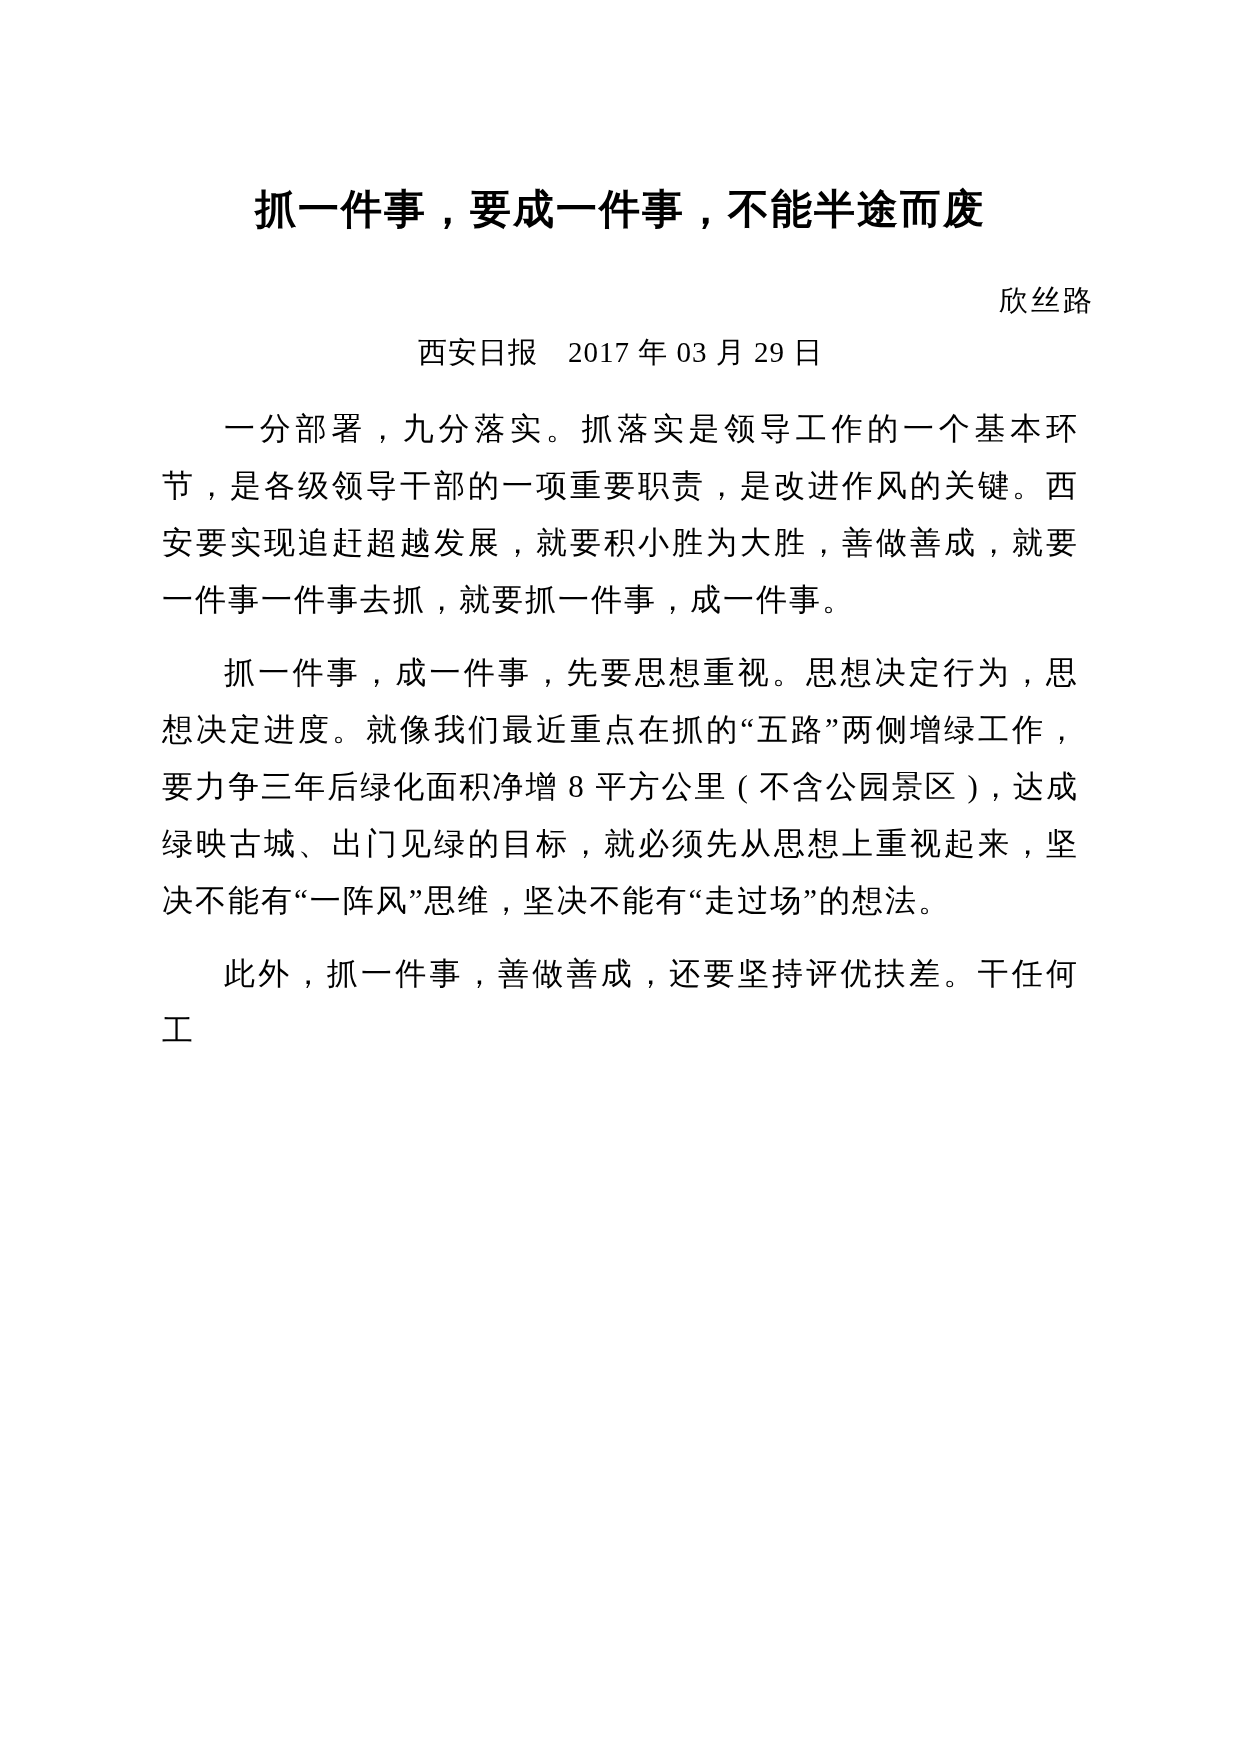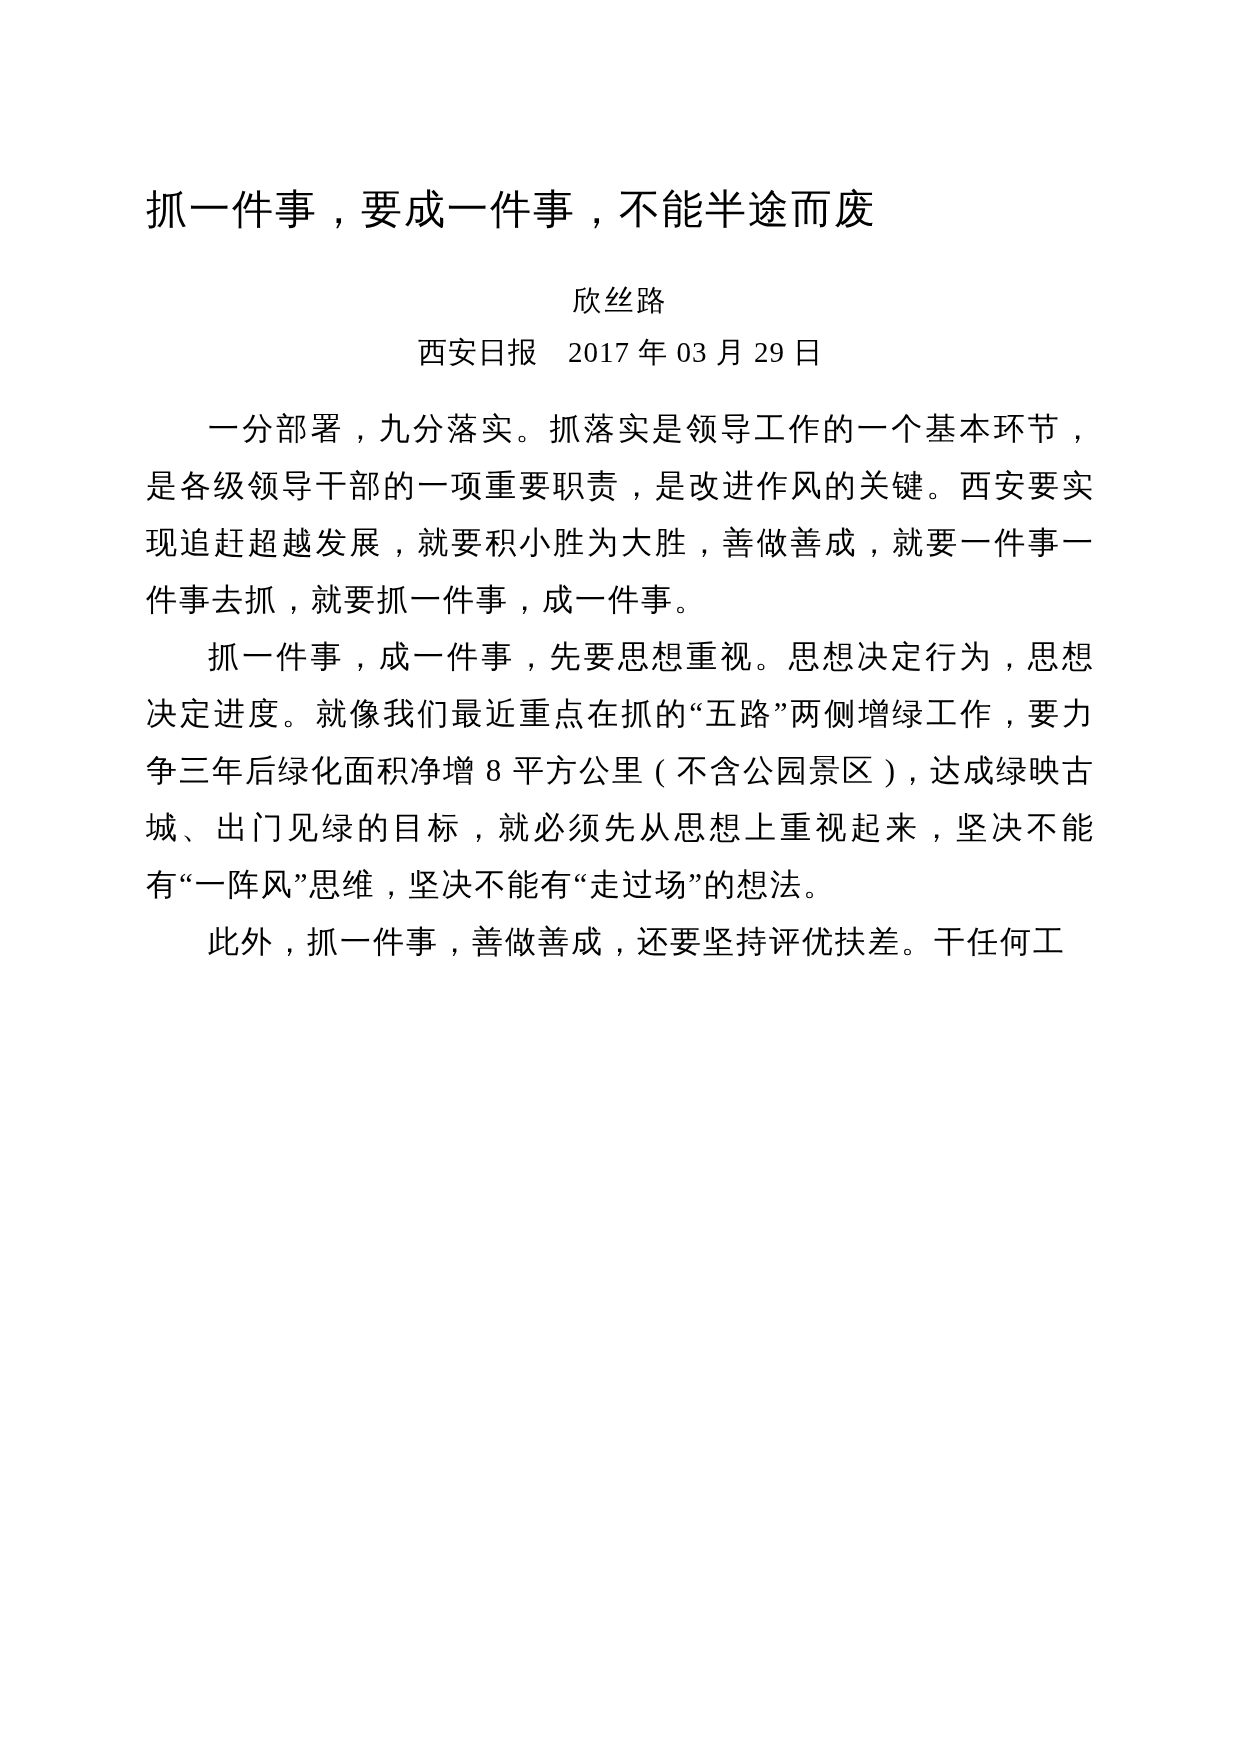--- a/index.html
+++ b/index.html
@@ -14,42 +14,42 @@
     margin: 0 auto;
     background: #ffffff;
     box-sizing: border-box;
     padding: 183px 146px 0 146px;
     font-family: "Liberation Serif", "DejaVu Serif", serif;
     color: #000000;
     overflow: hidden;
   }
   .doc-title {
     margin: 0 0 38px 0;
-    text-align: left;
+    text-align: center;
     font-size: 41px;
-    font-weight: normal;
+    font-weight: bold;
     letter-spacing: 2px;
     line-height: 1.3;
   }
   .byline {
-    text-align: center;
+    text-align: right;
     font-size: 29px;
     line-height: 52px;
     letter-spacing: 3px;
     margin: 0;
   }
   .dateline {
     text-align: center;
     font-size: 29px;
     line-height: 52px;
     letter-spacing: 1px;
     margin: 0 0 22px 0;
   }
   .body-text p {
-    margin: 0;
+    margin: 16px;
     font-size: 31px;
     line-height: 57px;
     letter-spacing: 2px;
     text-indent: 2em;
     text-align: justify;
     text-align-last: left;
   }
 </style>
 </head>
 <body>

